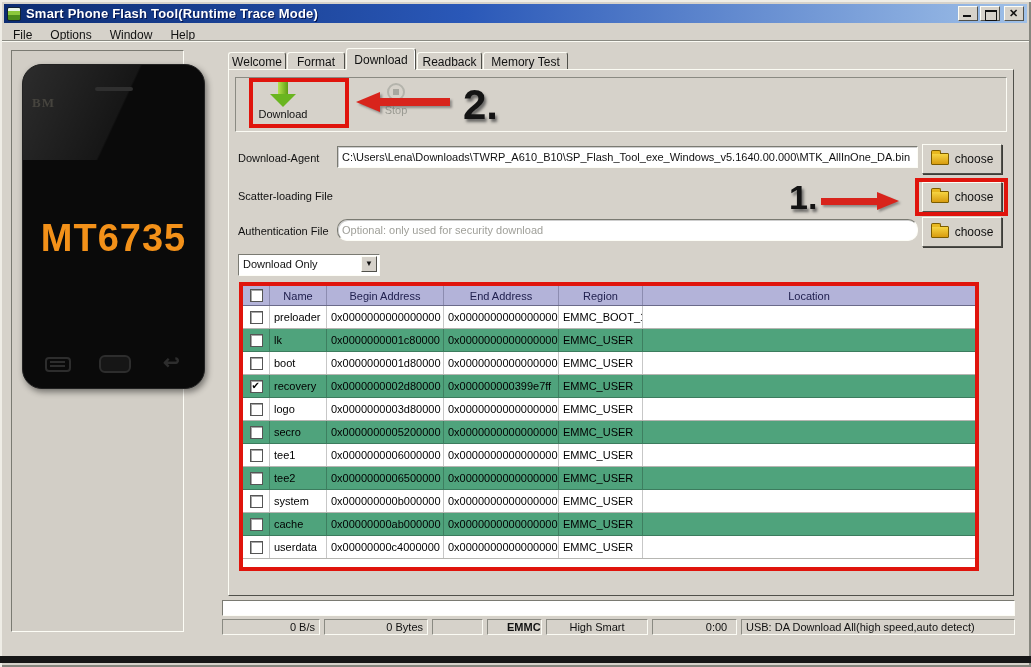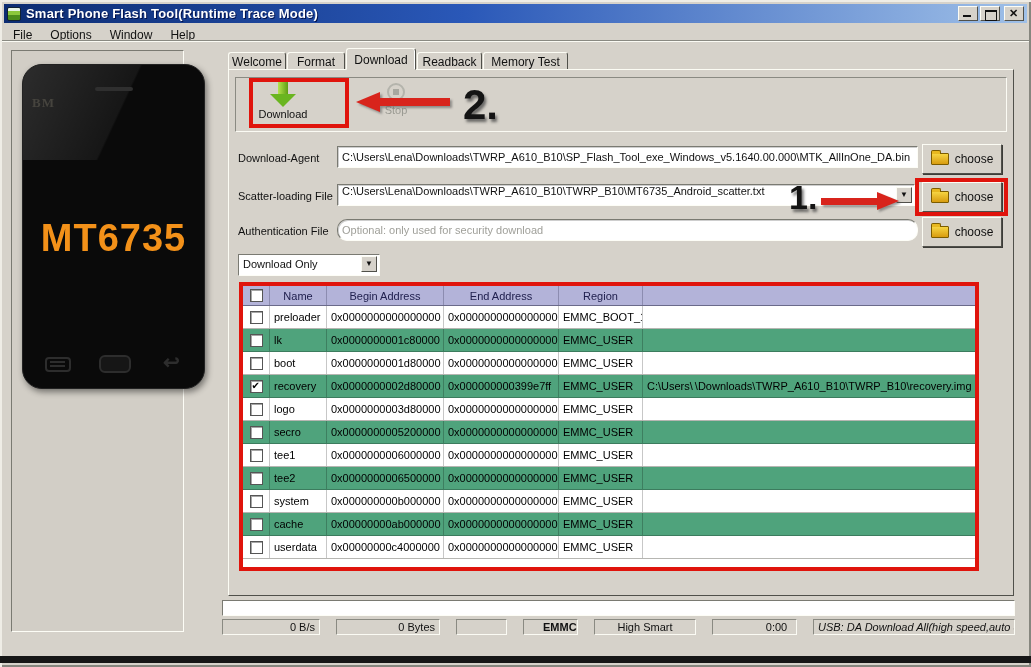--- a/index.html
+++ b/index.html
@@ -120,25 +120,25 @@
   .c-name { width:57px; } .c-begin { width:117px; } .c-end { width:115px; } .c-region { width:84px; }
   .c-loc { flex:1; border-right:none !important; }
   .cb { width:13px; height:13px; background:#fff; border:1px solid #555;
     box-shadow:inset 1px 1px 0 rgba(0,0,0,.35); position:relative; }
   .cb.checked::before { content:"\2714"; position:absolute; left:1px; top:-1px; font-size:10px; color:#000; }
   .redact { display:inline-block; width:27px; height:10px; background:#d8241c; border-radius:5px;
     margin:0 1px 0 1px; transform:rotate(-3deg); box-shadow:1px 2px 1px rgba(120,20,10,.5); }
   
   .progressbar { position:absolute; left:222px; top:600px; width:793px; height:16px; background:#fff;
     border:1px solid; border-color:#7a7a72 #fdfdf6 #fdfdf6 #7a7a72; }
-  .statusbar { position:absolute; left:222px; top:619px; width:793px; height:26px; display:flex; gap:16px; }
+  .statusbar { position:absolute; left:222px; top:619px; width:793px; height:26px; display:flex; gap:4px; }
   .scell { height:16px; border:1px solid; border-color:#8a8a82 #fbfbf4 #fbfbf4 #8a8a82;
     font-size:11px; color:#111; background:#d6d2ca; padding:1px 4px 0; white-space:nowrap; overflow:hidden; }
   .s-right { text-align:right; } .s-center { text-align:center; } .s-bold { font-weight:bold; }
-  .w1{width:98px;} .w2{width:104px;} .w3{width:51px;} .w4{width:55px;padding-left:19px;} .w5{width:102px;} .w6{width:85px;padding-left:48px;} .w7{flex:1;font-style:italic;}
+  .w1{width:98px;} .w2{width:104px;} .w3{width:51px;} .w4{width:55px;padding-left:19px;} .w5{width:102px;} .w6{width:85px;padding-left:48px;} .w7{flex:1;}
   .bottom-strip { position:absolute; left:0px; top:656px; width:1031px; height:7px; background:#161616; }
 </style>
 </head>
 <body>
 
 <div id="screen">
 
   <div class="titlebar">
     <div class="app-icon"></div>
     <div class="title-text">Smart Phone Flash Tool(Runtime Trace Mode)</div>
@@ -199,24 +199,20 @@
     </div>
 
     <div class="flabel" style="top:82px;">Download-Agent</div>
     <input class="finput" style="top: 76px;" value="C:\Users\Lena\Downloads\TWRP_A610_B10\SP_Flash_Tool_exe_Windows_v5.1640.00.000\MTK_AllInOne_DA.bin">
     <div class="choose-btn" style="top:74px;">
       <span class="folder"></span>
       <span>choose</span>
     </div>
 
     <div class="flabel" style="top:120px;">Scatter-loading File</div>
-    <div class="finput" style="top:114px; width:578px;">
-      <span>C:\Users\Lena\Downloads\TWRP_A610_B10\TWRP_B10\MT6735_Android_scatter.txt</span>
-      <span class="combo-arrow"></span>
-    </div>
     <div class="red-rect" style="left:686px; top:108px; width:93px; height:38px;"></div>
     <div class="choose-btn" style="top:112px;">
       <span class="folder"></span>
       <span>choose</span>
     </div>
     <div class="step-num step1">1.</div>
     <div class="arrow" style="left:592px; top:122px; width:78px; height:18px;">
       <div class="shaft" style="left:0; top:6px; width:56px; height:7px;"></div>
       <div class="head-right" style="left:56px; top:0;"></div>
     </div>
@@ -235,20 +231,21 @@
 
     <div class="table-frame">
       <div class="thead">
         <div class="cell c-cb">
             <span class="cb"></span>
           </div>
         <div class="cell c-name">Name</div>
         <div class="cell c-begin">Begin Address</div>
         <div class="cell c-end">End Address</div>
         <div class="cell c-region">Region</div>
+        <div class="cell c-loc" style="justify-content:center;">Location</div>
       </div>
 
       <div class="trow">
         <div class="cell c-cb">
             <span class="cb"></span>
           </div>
         <div class="cell c-name">preloader</div>
         <div class="cell c-begin">0x0000000000000000</div>
         <div class="cell c-end">0x0000000000000000</div>
         <div class="cell c-region">EMMC_BOOT_1</div>
@@ -275,25 +272,20 @@
         <div class="cell c-loc"></div>
       </div>
       <div class="trow green">
         <div class="cell c-cb">
             <span class="cb checked"></span>
           </div>
         <div class="cell c-name">recovery</div>
         <div class="cell c-begin">0x0000000002d80000</div>
         <div class="cell c-end">0x000000000399e7ff</div>
         <div class="cell c-region">EMMC_USER</div>
-        <div class="cell c-loc">
-          <span>C:\Users\</span>
-            <span class="redact"></span>
-            <span>\Downloads\TWRP_A610_B10\TWRP_B10\recovery.img</span>
-        </div>
       </div>
       <div class="trow">
         <div class="cell c-cb">
             <span class="cb"></span>
           </div>
         <div class="cell c-name">logo</div>
         <div class="cell c-begin">0x0000000003d80000</div>
         <div class="cell c-end">0x0000000000000000</div>
         <div class="cell c-region">EMMC_USER</div>
         <div class="cell c-loc"></div>

